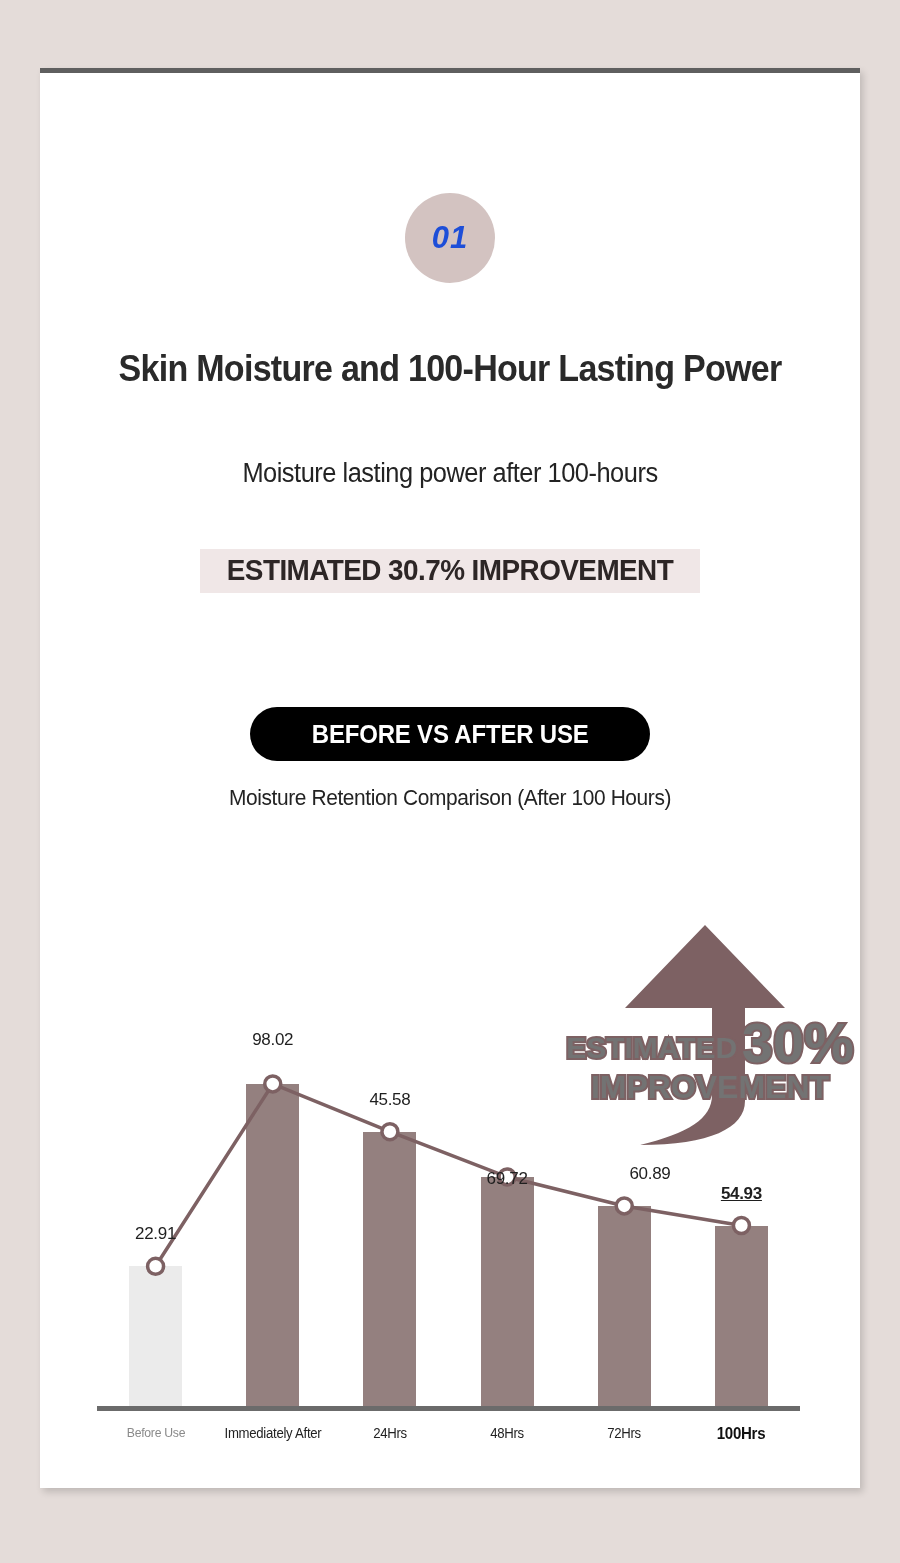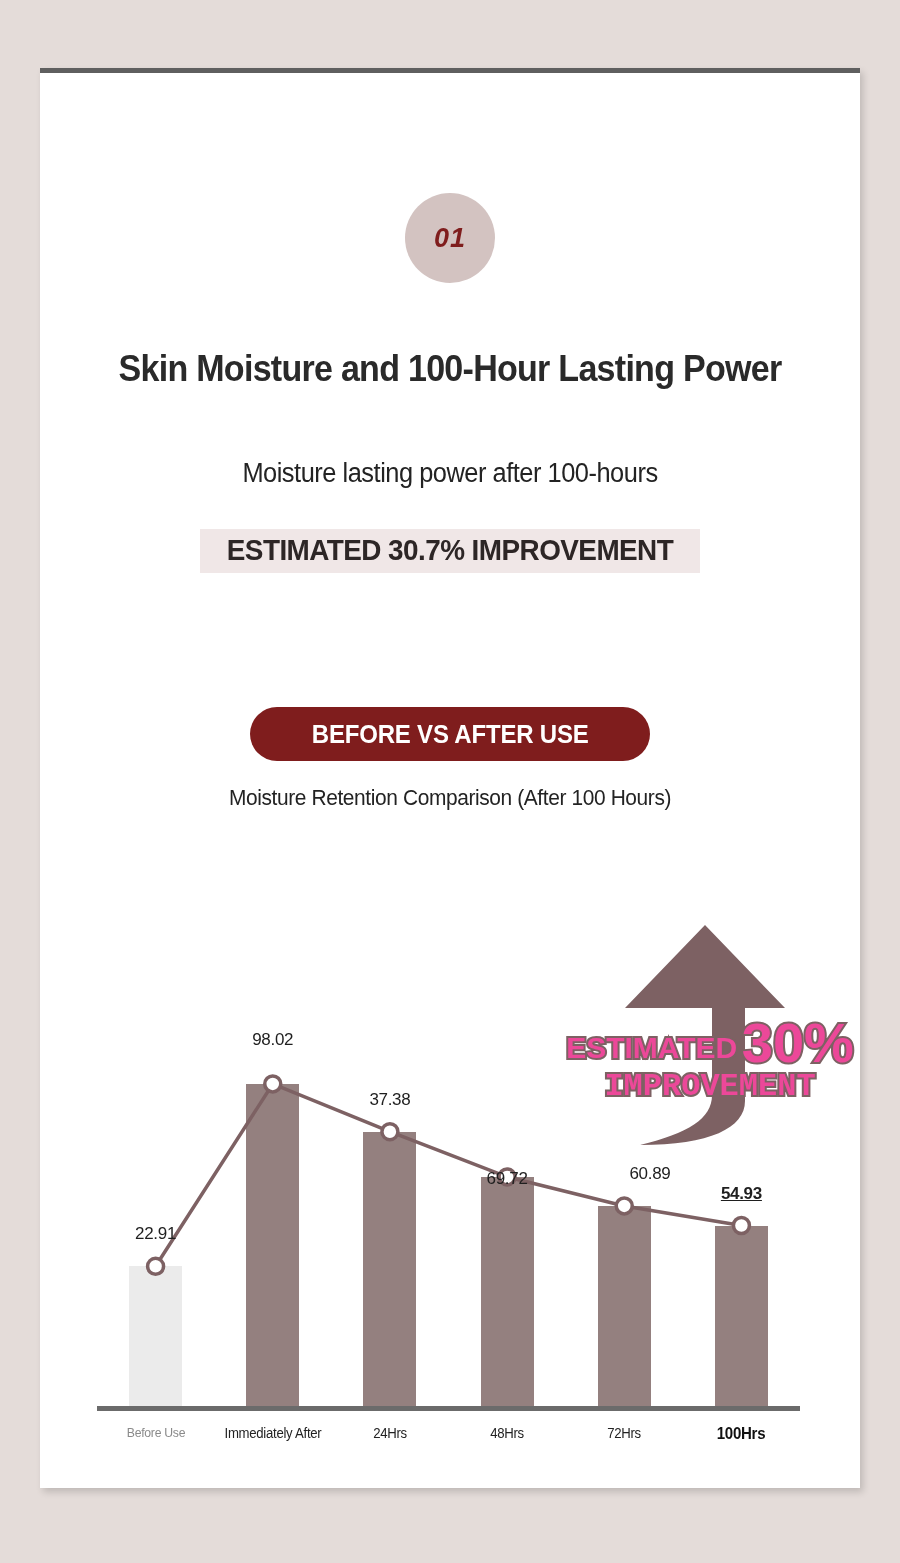--- a/index.html
+++ b/index.html
@@ -27,22 +27,22 @@
   .badge {
     position: absolute;
     left: 50%; transform: translateX(-50%);
     top: 120px;
     width: 90px; height: 90px;
     border-radius: 50%;
     background: #d3c3c1;
     display: flex; align-items: center; justify-content: center;
   }
   .badge-text {
-    color: #7f1d1d;
-    font-size: 27px;
+    color: #1d4ed8;
+    font-size: 31px;
     font-weight: 700;
     font-style: italic;
     letter-spacing: 1px;
     font-family: "Liberation Sans", sans-serif;
   }
 
   
   .headline {
     position: absolute;
     top: 275px; left: 0; width: 820px;
@@ -66,39 +66,40 @@
     white-space: nowrap;
   }
   .highlight-wrap {
     position: absolute;
     top: 456px; left: 0; width: 820px;
     display: flex; justify-content: center;
   }
   .highlight-band {
     background: #f0e7e7;
     padding: 4px 10px 6px 10px;
+    margin-top: 20px;
   }
   .highlight-text {
     font-size: 30px;
     font-weight: 700;
     color: #2d2626;
     letter-spacing: -0.6px;
     transform: scaleX(0.93);
     display: inline-block;
     white-space: nowrap;
   }
 
   
   .pill-wrap {
     position: absolute;
     top: 634px; left: 0; width: 820px;
     display: flex; justify-content: center;
   }
   .pill {
-    background: #7f1d1d;
+    background: #000000;
     border-radius: 30px;
     height: 54px;
     padding: 0 56px;
     display: flex; align-items: center; justify-content: center;
     cursor: pointer;
   }
   .pill-text {
     color: #ffffff;
     font-size: 25px;
     font-weight: 700;
@@ -189,28 +190,28 @@
     pointer-events: none;
   }
   .arrow-text .ln {
     display: block;
     line-height: 1.0;
     white-space: nowrap;
   }
   .arrow-text .big,
   .arrow-text .sm {
     font-weight: 700;
-    color: #ec4899;
+    color: #737373;
     -webkit-text-stroke: 4px #7d6163;
     paint-order: stroke fill;
     letter-spacing: 0px;
   }
   .arrow-text .sm { font-size: 30px; }
   .arrow-text .big { font-size: 56px; vertical-align: -4px; }
-  .arrow-text .ln2 .sm { font-size: 32px; font-family: Liberation Mono, monospace; }
+  .arrow-text .ln2 .sm { font-size: 32px; }
 </style>
 </head>
 <body>
 
 <div class="page">
   <div class="card">
 
     <div class="badge">
       <span class="badge-text">01</span>
     </div>
@@ -282,20 +283,20 @@
       <div id="xlabels">
           <div class="xlabel muted" style="left: 45.5833px;">Before Use</div>
           <div class="xlabel" style="left: 162.75px;">Immediately After</div>
           <div class="xlabel" style="left: 279.917px;">24Hrs</div>
           <div class="xlabel" style="left: 397.083px;">48Hrs</div>
           <div class="xlabel" style="left: 514.25px;">72Hrs</div>
           <div class="xlabel bold" style="left: 631.417px;">100Hrs</div>
         </div>
     <div class="value-label" style="left: 70.5833px; top: 391.291px;">22.91</div>
         <div class="value-label" style="left: 187.75px; top: 197px;">98.02</div>
-        <div class="value-label" style="left: 304.917px; top: 256.709px;">37.38</div>
+        <div class="value-label" style="left: 304.917px; top: 256.709px;">45.58</div>
         <div class="value-label" style="left: 422.083px; top: 301.92px; margin-top: 34px;">69.72</div>
         <div class="value-label" style="left: 565px; top: 330.933px;">60.89</div>
         <div class="value-label bold" style="left: 656.417px; top: 350.516px;">54.93</div>
       </div>
 
   </div>
 </div>
 
 </body></html>

